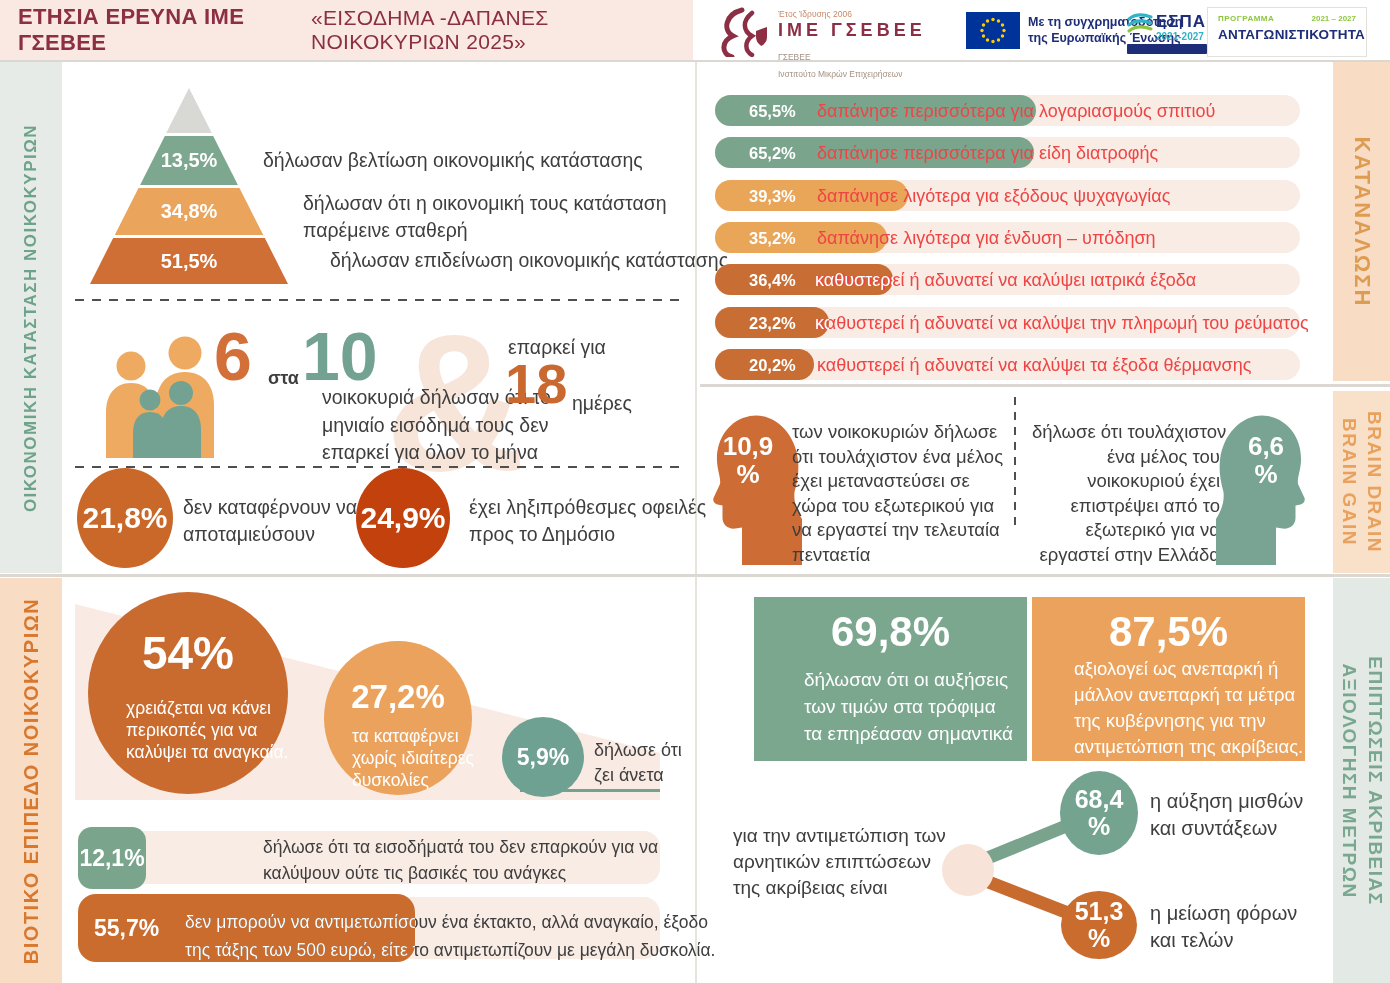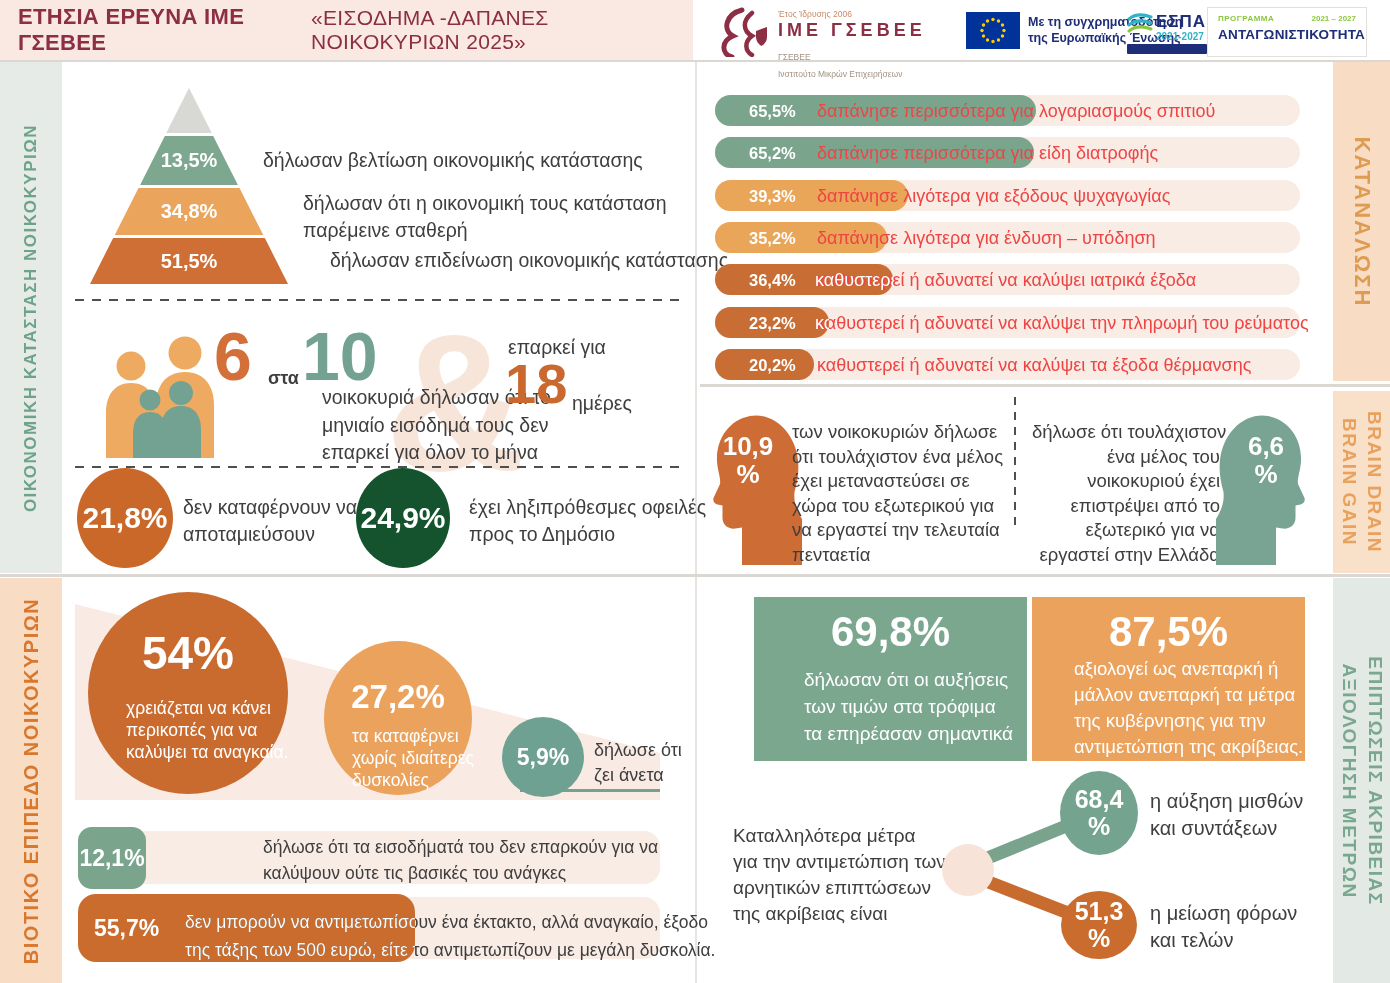--- a/index.html
+++ b/index.html
@@ -211,21 +211,21 @@
 
   <div class="ab dash-h" style="left:75px;top:466px;width:610px;"></div>
 
   <div class="ab ell" style="left:77px;top:468px;width:96px;height:100px;background:#c96829;font-size:30px;">
     <span>21,8%</span>
   </div>
   <div class="ab stat-lbl" style="left:183px;top:494px;">
     <div class="nw">δεν καταφέρνουν να</div>
     <div class="nw">αποταμιεύσουν</div>
   </div>
-  <div class="ab ell" style="left:356px;top:468px;width:94px;height:100px;background:#14532d;font-size:30px;">
+  <div class="ab ell" style="left:356px;top:468px;width:94px;height:100px;background:#c2410c;font-size:30px;">
     <span>24,9%</span>
   </div>
   <div class="ab stat-lbl" style="left:469px;top:494px;">
     <div class="nw">έχει ληξιπρόθεσμες οφειλές</div>
     <div class="nw">προς το Δημόσιο</div>
   </div>
 
   <div class="crow" style="top:95px">
     <div class="crow-bg"></div>
     <div class="crow-bar tone-green" style="width: 320.95px;"></div>
@@ -376,21 +376,20 @@
     <span class="blk-num" style="top:11px;">87,5%</span>
     <div class="blk-cap" style="left:42px;top:59px;line-height:26px;font-size:18.5px;">
       <div class="nw">αξιολογεί ως ανεπαρκή ή</div>
       <div class="nw">μάλλον ανεπαρκή τα μέτρα</div>
       <div class="nw">της κυβέρνησης για την</div>
       <div class="nw">αντιμετώπιση της ακρίβειας.</div>
     </div>
   </div>
 
   <div class="ab" style="left:733px;top:823px;font-size:19px;font-weight:500;line-height:26px;color:#3f3e3e;">
-    <div class="nw">Καταλληλότερα μέτρα</div>
     <div class="nw">για την αντιμετώπιση των</div>
     <div class="nw">αρνητικών επιπτώσεων</div>
     <div class="nw">της ακρίβειας είναι</div>
   </div>
 
   <svg class="ab" style="left:930px;top:770px;" width="190" height="170" viewBox="0 0 190 170">
     <line x1="38" y1="96" x2="168" y2="43" stroke="#7aa38d" stroke-width="13"></line>
     <line x1="38" y1="104" x2="169" y2="155" stroke="#c76b2f" stroke-width="13"></line>
     <circle cx="38" cy="100" r="26" fill="#f8e3d9"></circle>
   </svg>

